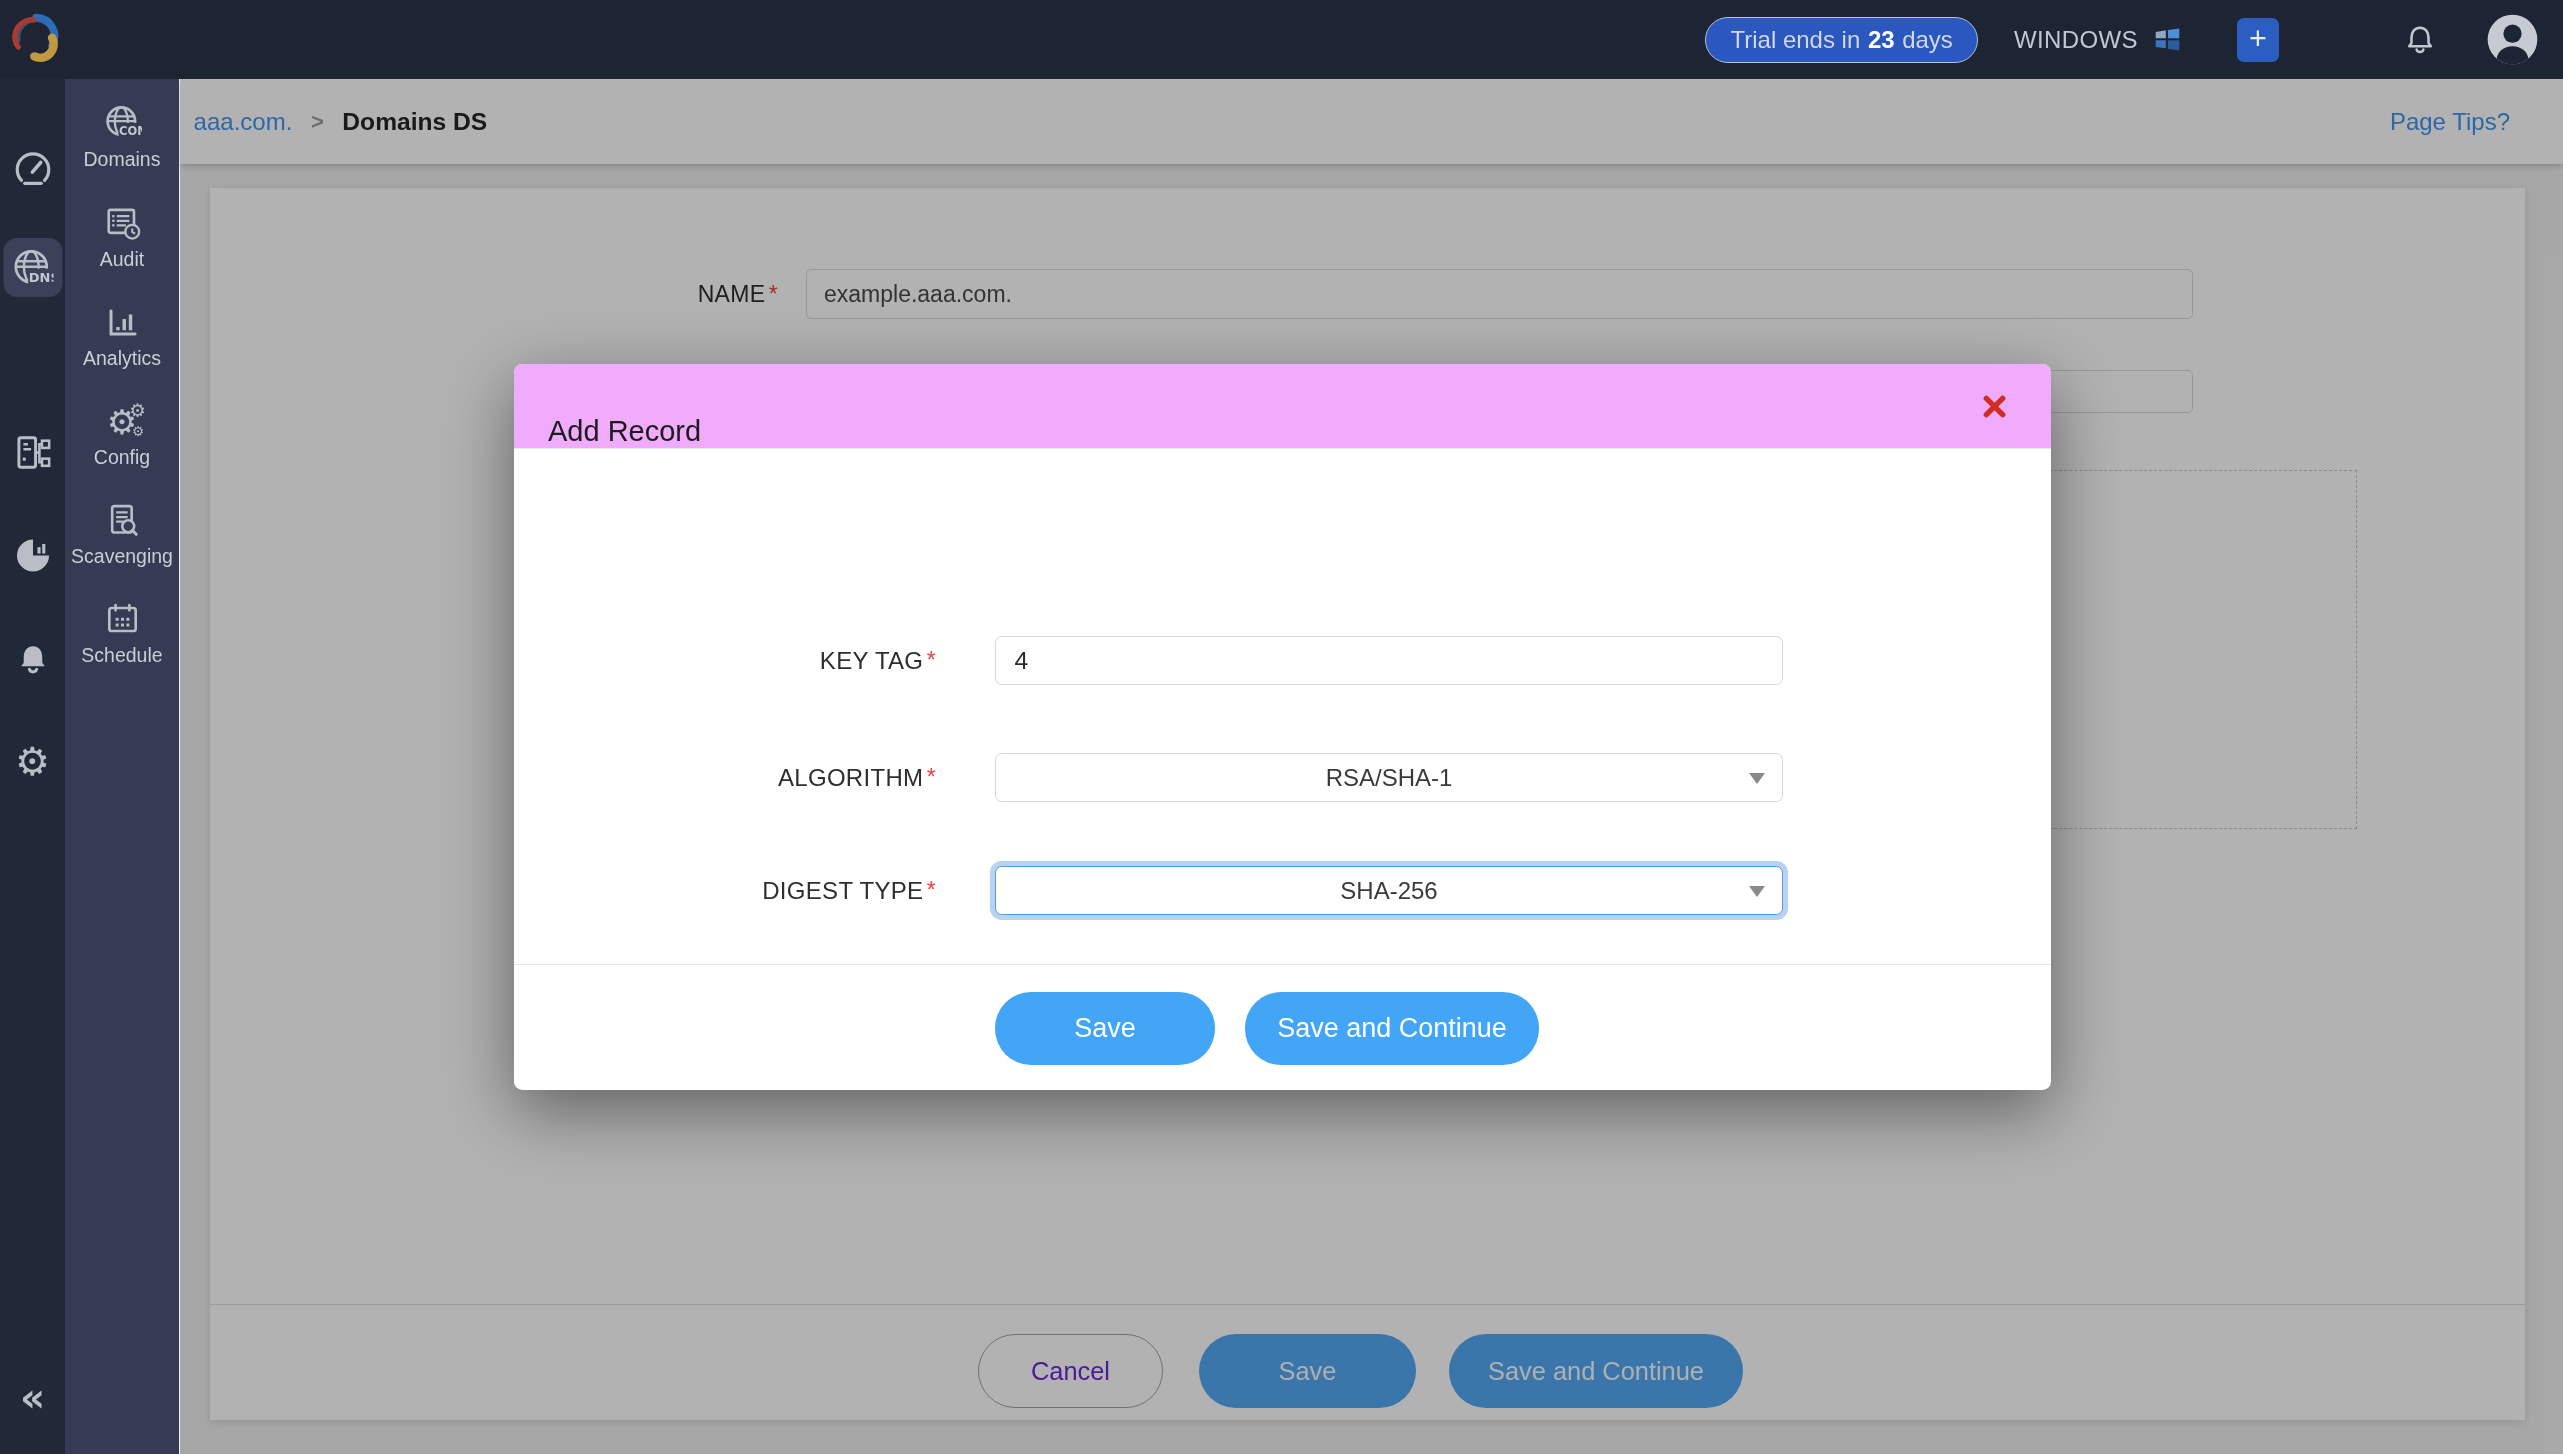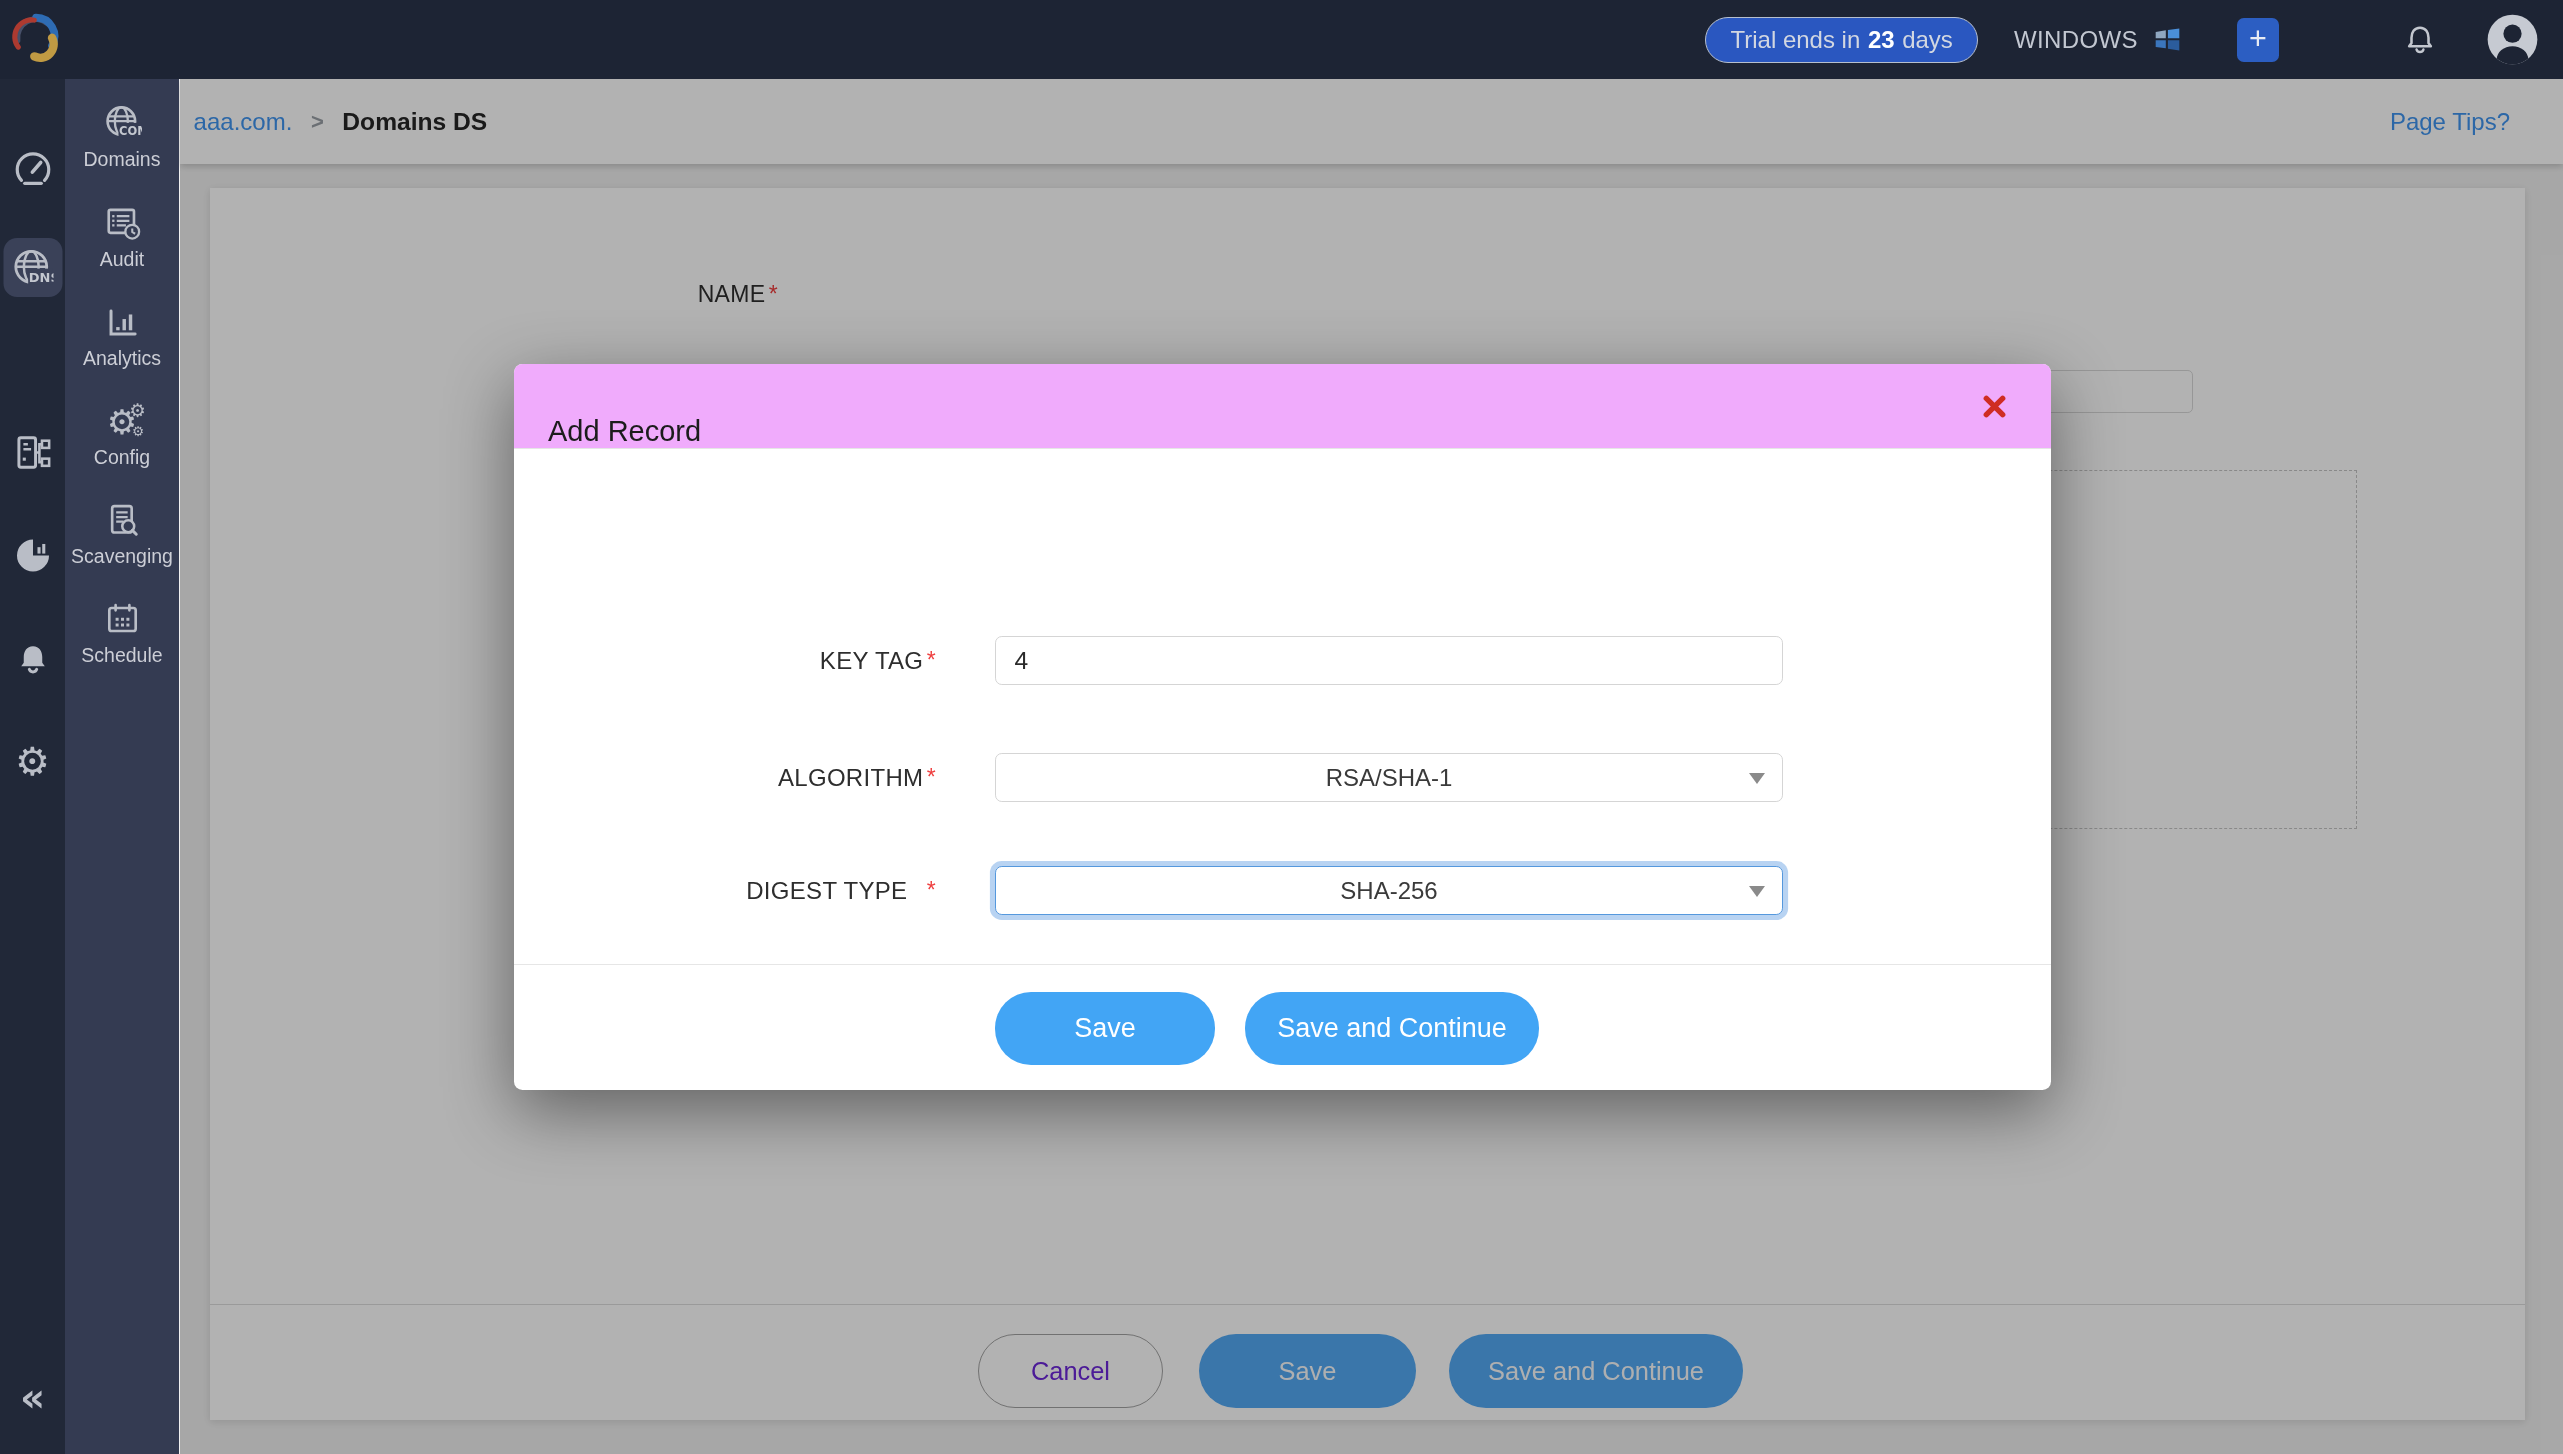--- a/index.html
+++ b/index.html
@@ -75,21 +75,21 @@
   .modal { position:absolute; left:514px; top:364px; width:1537px; height:726px; background:#ffffff;
     border-radius:8.5px; box-shadow:0 21px 68px rgba(0,0,0,0.45); z-index:40; }
   .modal-header { position:absolute; left:0; top:0; right:0; height:85px; background:#f0abfc;
     border-bottom:1.7px solid #e6e6e6; border-radius:8.5px 8.5px 0 0; display:flex; align-items:flex-end; }
   .modal-title { margin-left:34px; font-size:29px; color:#1c1c1c; font-weight:500; }
   .modal-close { position:absolute; right:36px; top:22px; width:41px; height:41px; display:flex;
     align-items:center; justify-content:center; cursor:pointer; }
   .m-label { width:422px; left:0; font-size:24px; color:#2e2e2e; }
   .m-row1 { top:272px; height:49px;padding-left:28px; }
   .m-row2 { top:389px; height:49px; }
-  .m-row3 { top:502px; height:49px;gap:16px; }
+  .m-row3 { top:502px; height:49px; }
   .m-input { position:absolute; left:481px; width:788px; height:49px; border:1.7px solid #d5d5d5;
     border-radius:6.8px; background:#fff; font-size:24.6px; color:#2b2b2b; padding:0 18.6px; outline:none;
     font-family:"Liberation Sans", sans-serif; }
   .m-select { position:absolute; left:481px; width:788px; height:49px; border:1.7px solid #d5d5d5;
     border-radius:6.8px; background:#fff; display:flex; align-items:center; justify-content:center;
     font-size:24px; color:#3a3a3a; cursor:pointer; }
   .m-select.focused { border:1.7px solid #5598dd; box-shadow:0 0 0 5.1px rgba(125,175,232,0.55); }
   .caret { position:absolute; right:17px; top:50%; margin-top:-4.2px; width:0; height:0;
     border-left:8.5px solid transparent; border-right:8.5px solid transparent; border-top:11px solid #8a8a8a; }
   .modal-sep { position:absolute; left:0; right:0; top:600px; border-top:1.7px solid #e6e6e6; }
@@ -282,20 +282,21 @@
       <span class="crumb-sep">&gt;</span>
       <span class="crumb-current">Domains DS</span>
       <span class="page-tips">Page Tips?</span>
     </div>
 
     <div class="card">
       <div class="fld-label name-label">
         <span>NAME</span>
           <span class="req">*</span>
       </div>
+      <input class="name-input" value="example.aaa.com." style="">
       <div class="hidden-input"></div>
       <div class="dropzone"></div>
       <div class="card-sep"></div>
       <div class="pagebtn btn-cancel">Cancel</div>
       <div class="pagebtn btn-blue-page btn-save-page">Save</div>
       <div class="pagebtn btn-blue-page btn-savec-page">Save and Continue</div>
     </div>
 
     <div class="backdrop"></div>
   </div>

